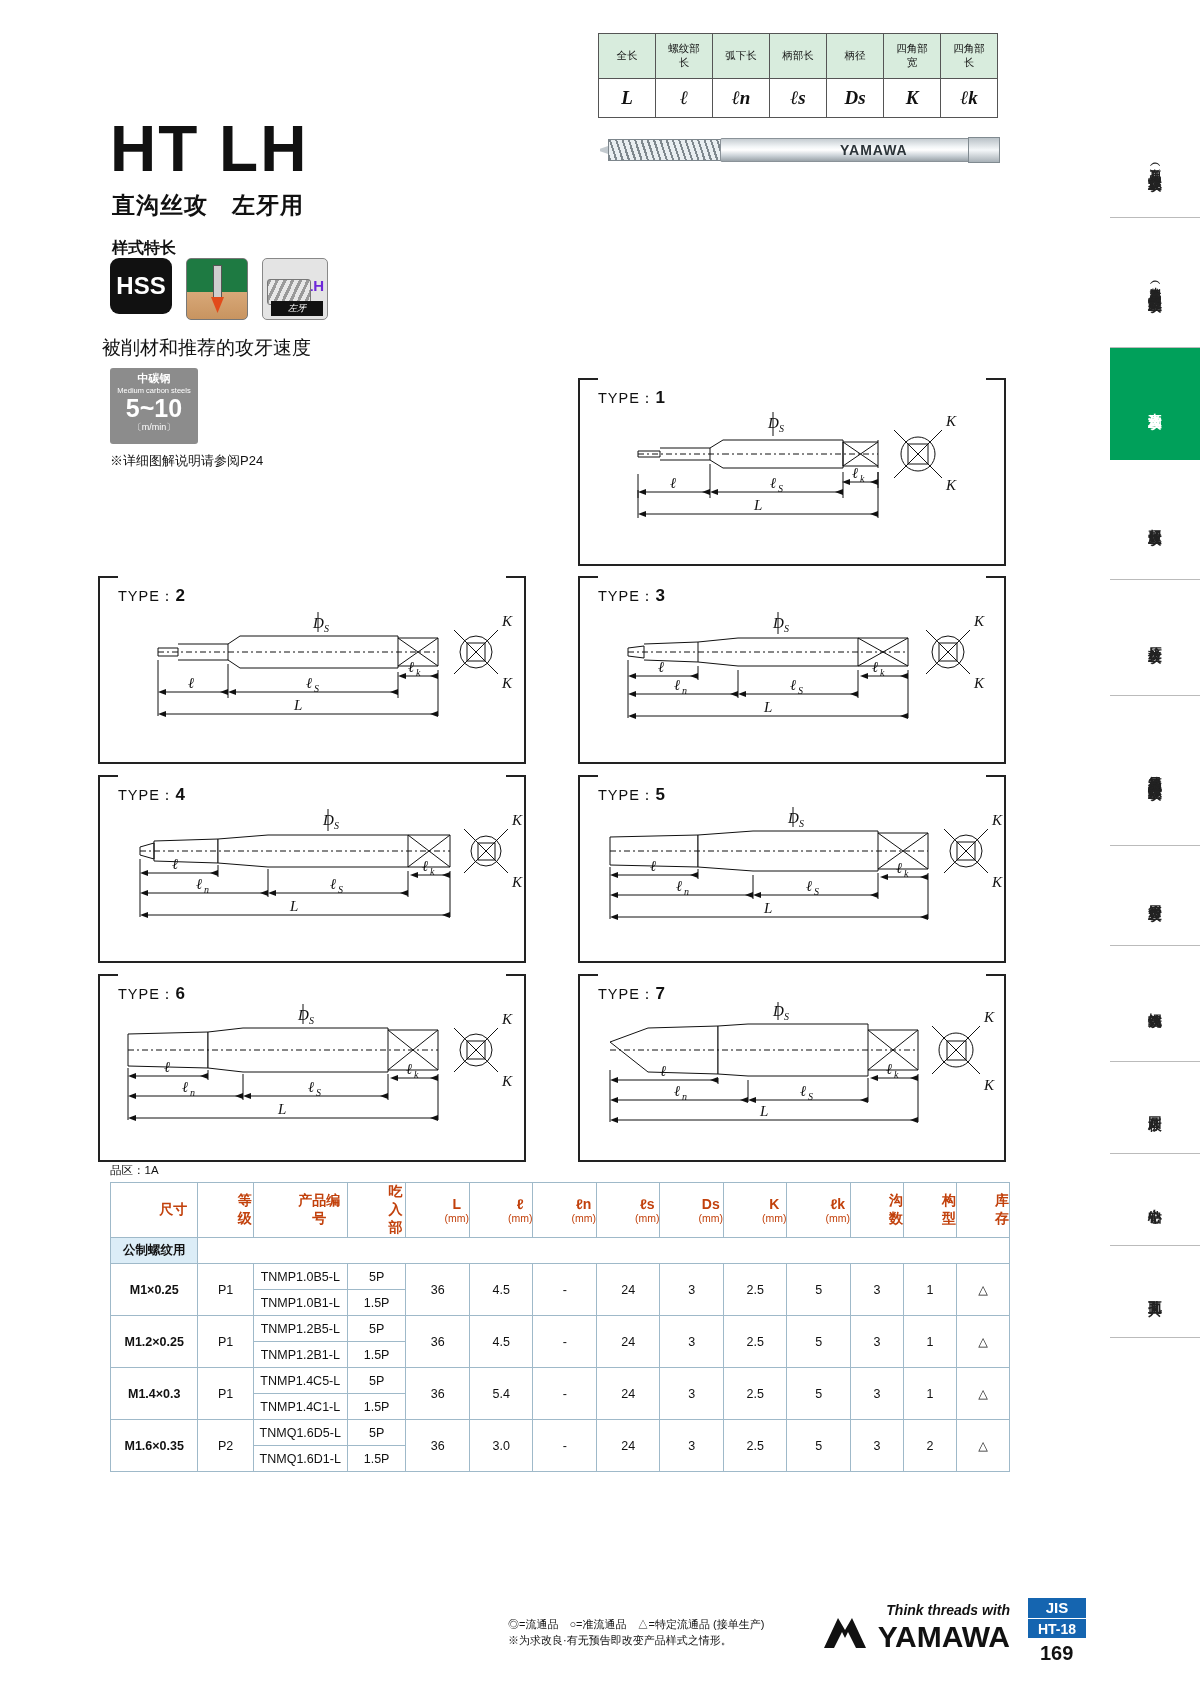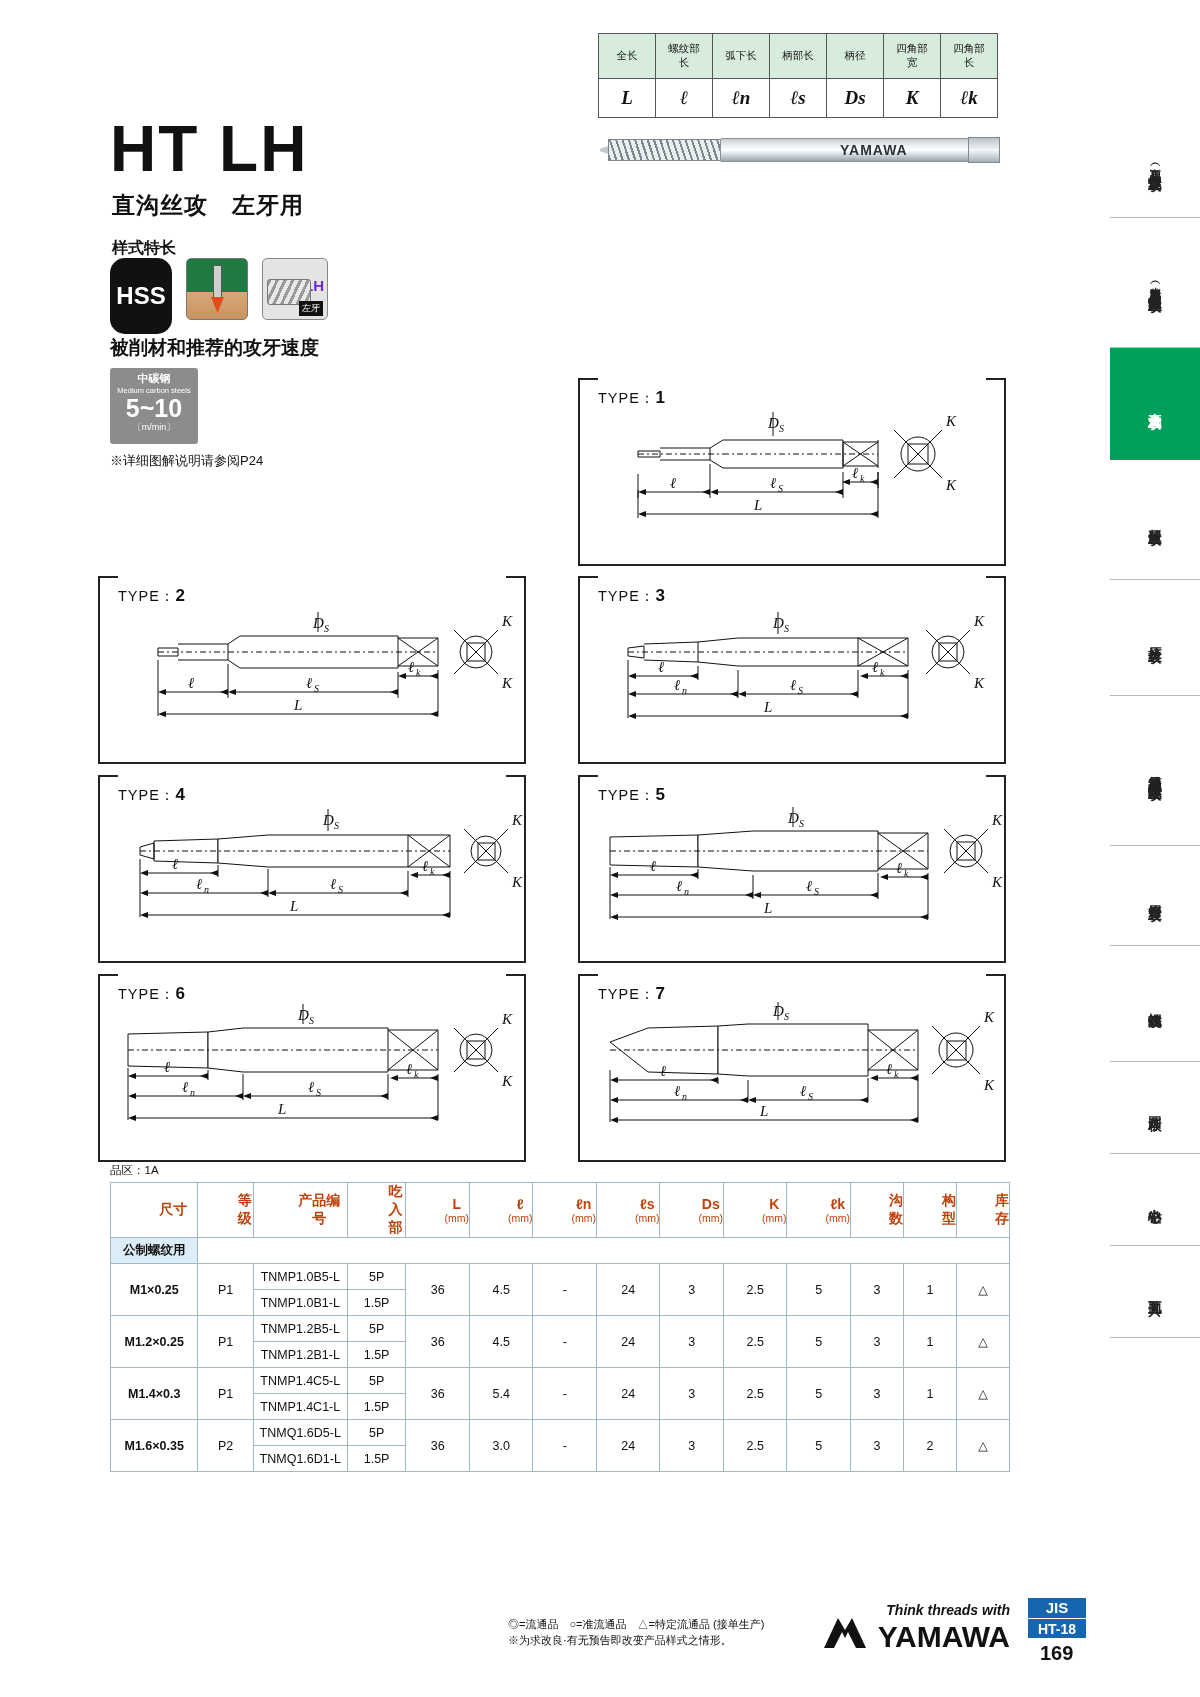--- a/index.html
+++ b/index.html
@@ -50,21 +50,21 @@
     font-size:23px; font-weight:bold; letter-spacing:1px;
   }
   .subtitle2 {
     position:absolute; left:112px; top:222px;
     font-size:16px; font-weight:bold;margin-top:16px;
   }
 
   
   .badge-hss {
     position:absolute; left:110px; top:258px;
-    width:62px; height:76px; background:#111; border-radius:15px;
+    width:62px; height:56px; background:#111; border-radius:9px;
     color:#fff; font-size:24px; font-weight:bold;
     display:flex; align-items:center; justify-content:center;
     letter-spacing:0px;
   }
   .badge-hole {
     position:absolute; left:186px; top:258px;
     width:62px; height:62px; border-radius:5px; overflow:hidden;
     background:linear-gradient(to bottom,#1e7a42 0%, #1e7a42 55%, #d8a878 55%, #c89460 100%);
     border:1px solid #777;
   }
@@ -80,31 +80,31 @@
     position:absolute; left:262px; top:258px;
     width:66px; height:62px; border-radius:5px; overflow:hidden;
     background:#e4e4e4; border:1px solid #888;
   }
   .badge-lh .lh-txt {
     position:absolute; right:3px; top:18px;
     font-size:15px; font-weight:bold; color:#6d28d9;margin-left:10px;
   }
   .badge-lh .lh-sub {
     position:absolute; right:4px; bottom:3px;
-    font-size:9px; background:#111; color:#fff; padding:1px 3px;
+    font-size:9px; background:#111; color:#fff; padding:1px 17px;font-style:italic;
   }
   .badge-lh .thread {
     position:absolute; left:4px; top:20px; width:44px; height:26px;
     background:repeating-linear-gradient(115deg,#9a9a9a 0 3px,#e8e8e8 3px 7px);
     border:1px solid #777; border-radius:3px;
   }
 
   .matspeed-title {
-    position:absolute; left:110px; top:335px;
-    font-size:19px; font-weight:bold;
+    position:absolute; left:102px; top:335px;
+    font-size:19px; font-weight:normal;
   }
   .speed-box {
     position:absolute; left:110px; top:368px;
     width:88px; height:76px; background:#8c8c8c; color:#fff;
     text-align:center; border-radius:3px; padding-top:3px;
   }
   .speed-box .m1 { font-size:11px; font-weight:bold; }
   .speed-box .m2 { font-size:7.5px; }
   .speed-box .m3 { font-size:25px; font-weight:bold; line-height:26px; }
   .speed-box .m4 { font-size:9px; }

